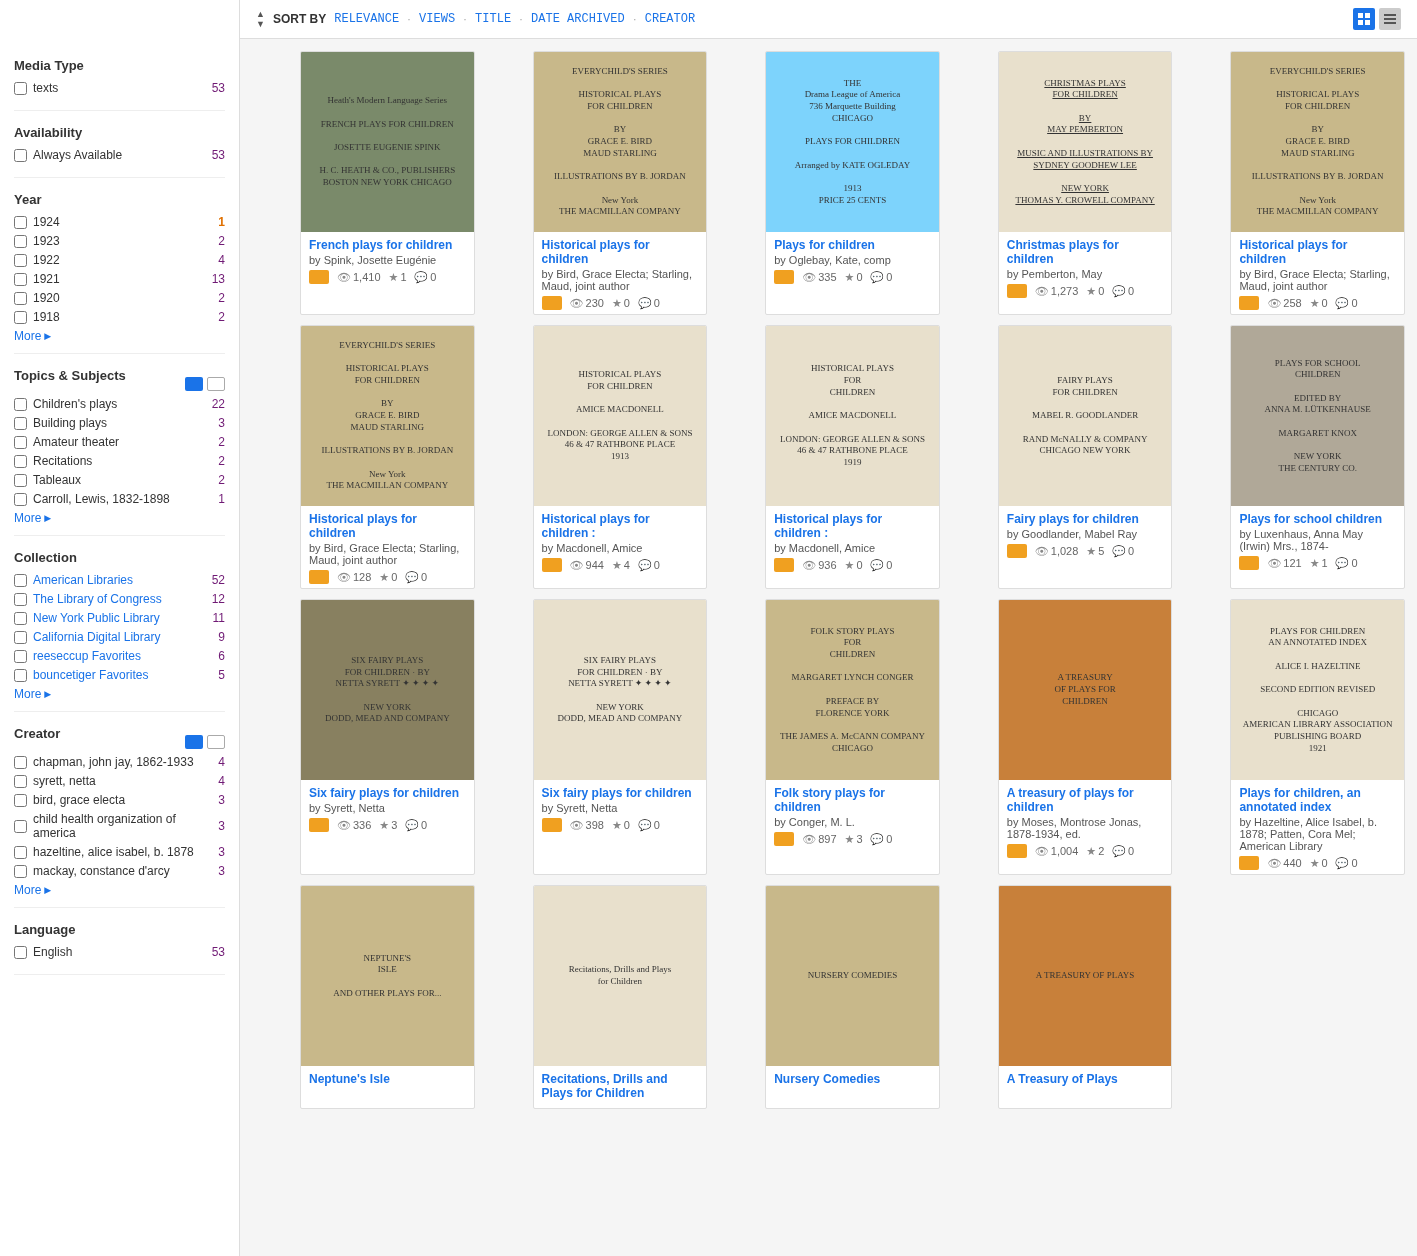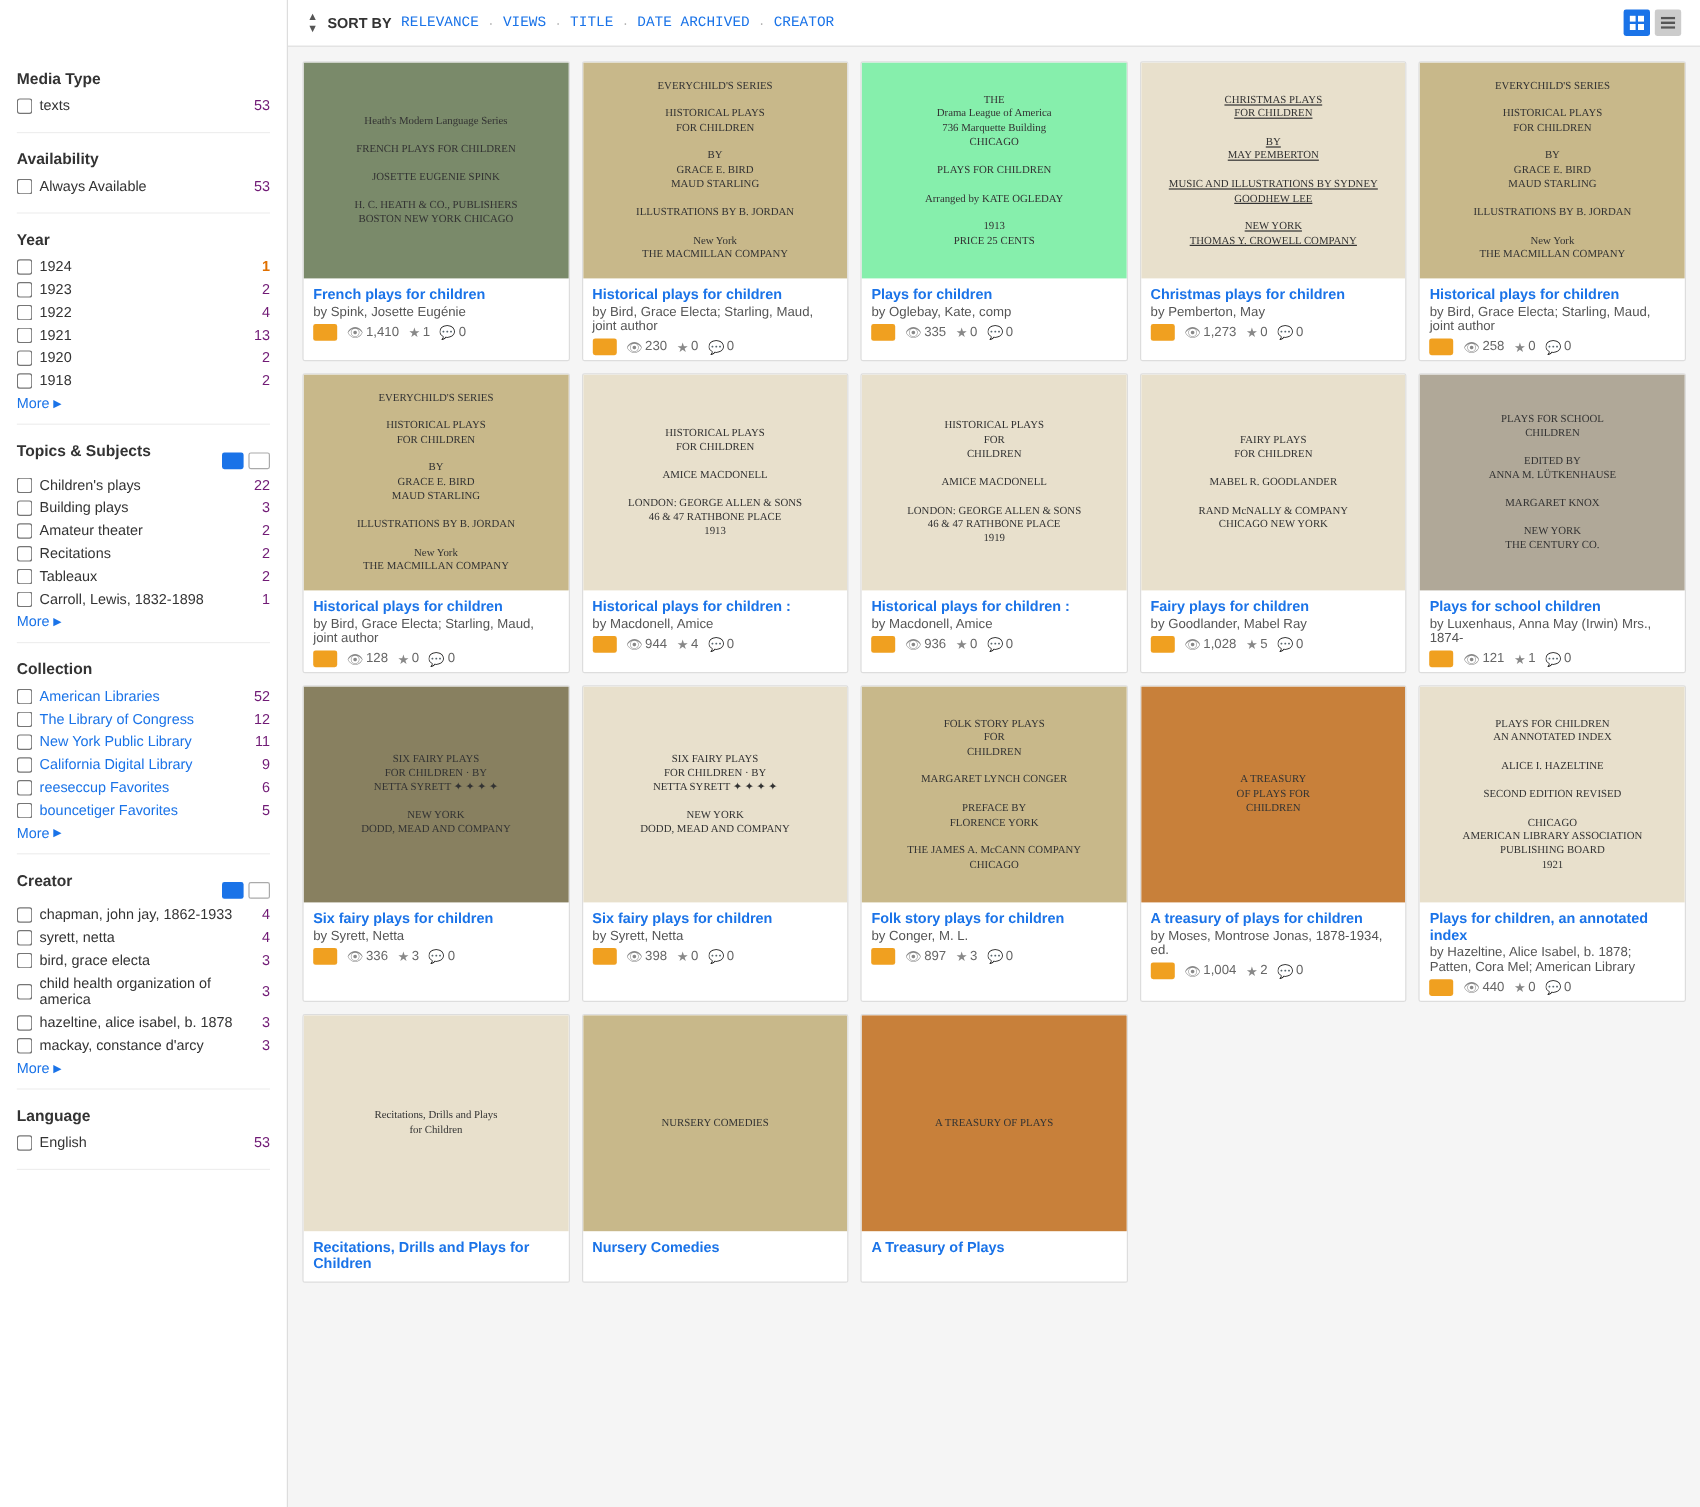--- a/index.html
+++ b/index.html
@@ -59,20 +59,21 @@
       display: grid;
       grid-template-columns: repeat(5, 1fr);
       gap: 10px;
     }
     .book-card {
       background: #fff;
       border: 1px solid #ddd;
       border-radius: 2px;
       overflow: hidden;
       cursor: pointer;
+      margin-left: 48px;
     }
     .book-cover {
       width: 100%;
       height: 180px;
       background: #d4c9a8;
       display: flex;
       align-items: center;
       justify-content: center;
       overflow: hidden;
     }
@@ -88,21 +89,21 @@
     .book-title { font-size: 12px; font-weight: bold; color: #1a73e8; margin-bottom: 2px; }
     .book-author { font-size: 11px; color: #555; margin-bottom: 4px; }
     .book-stats { display: flex; align-items: center; gap: 8px; font-size: 11px; color: #666; }
     .book-icon-bar { width: 20px; height: 14px; background: #f0a020; border-radius: 2px; }
     .stat { display: flex; align-items: center; gap: 2px; }
     .stat-icon { font-size: 11px; color: #888; }
 
     
     .cover-green { background: #7a8a6a; justify-content: center; }
     .cover-tan { background: #c8b88a; }
-    .cover-brown { background: #86efac; }
+    .cover-brown { background: #7dd3fc; }
     .cover-gray { background: #b0a898; }
     .cover-light { background: #e8e0cc; }
     .cover-olive { background: #888060; }
     .cover-orange { background: #c8803a; }
   </style>
 </head>
 <body>
 
 <div class="sidebar">
   <div class="results-header">
@@ -802,20 +803,32 @@
               <span>0</span>
             </div>
             <div class="stat">
               <span class="stat-icon">💬</span>
               <span>0</span>
             </div>
           </div>
         </div>
       </div>
       <div class="book-card">
+        <div class="book-cover cover-tan">
+          <div class="book-cover-text" style="white-space: pre-line;">NEPTUNE'S
+ISLE
+
+AND OTHER PLAYS FOR...</div>
+        </div>
+        <div class="book-info">
+          <div class="book-title">Neptune's Isle</div>
+          <div class="book-author"></div>
+        </div>
+      </div>
+      <div class="book-card">
         <div class="book-cover cover-light">
           <div class="book-cover-text" style="white-space: pre-line;">Recitations, Drills and Plays
 for Children</div>
         </div>
         <div class="book-info">
           <div class="book-title">Recitations, Drills and Plays for Children</div>
           <div class="book-author"></div>
         </div>
       </div>
       <div class="book-card">

